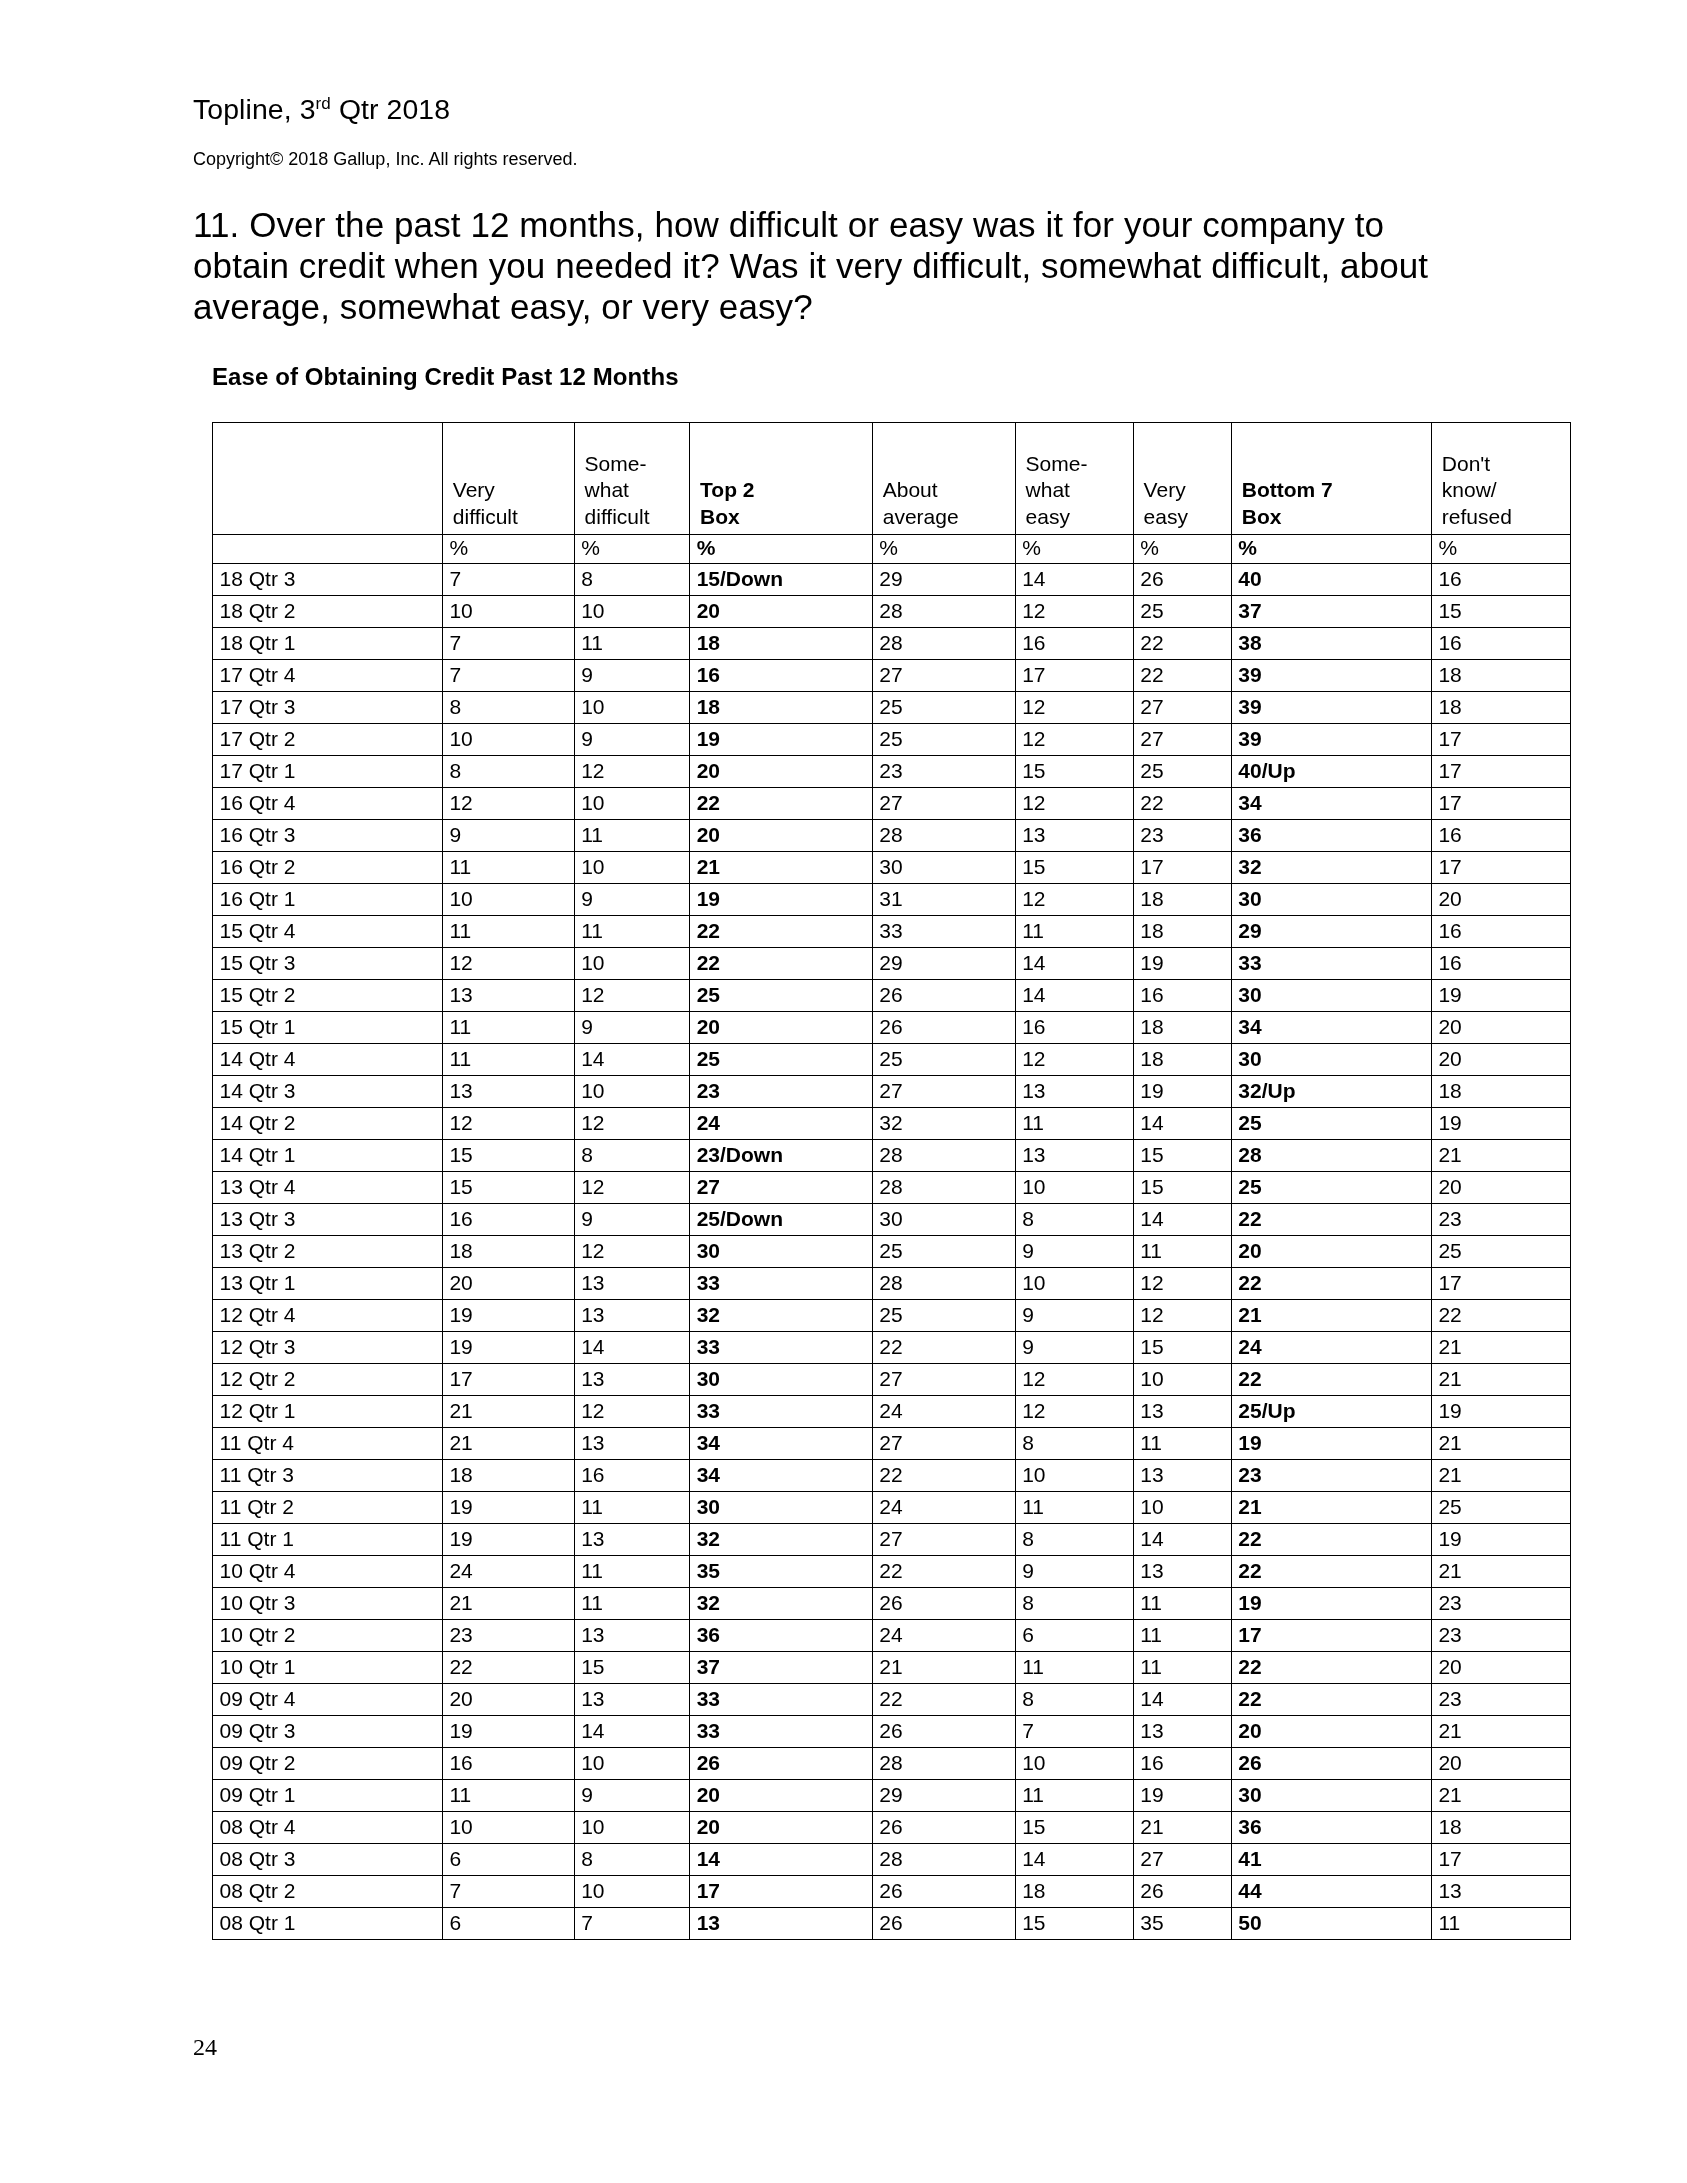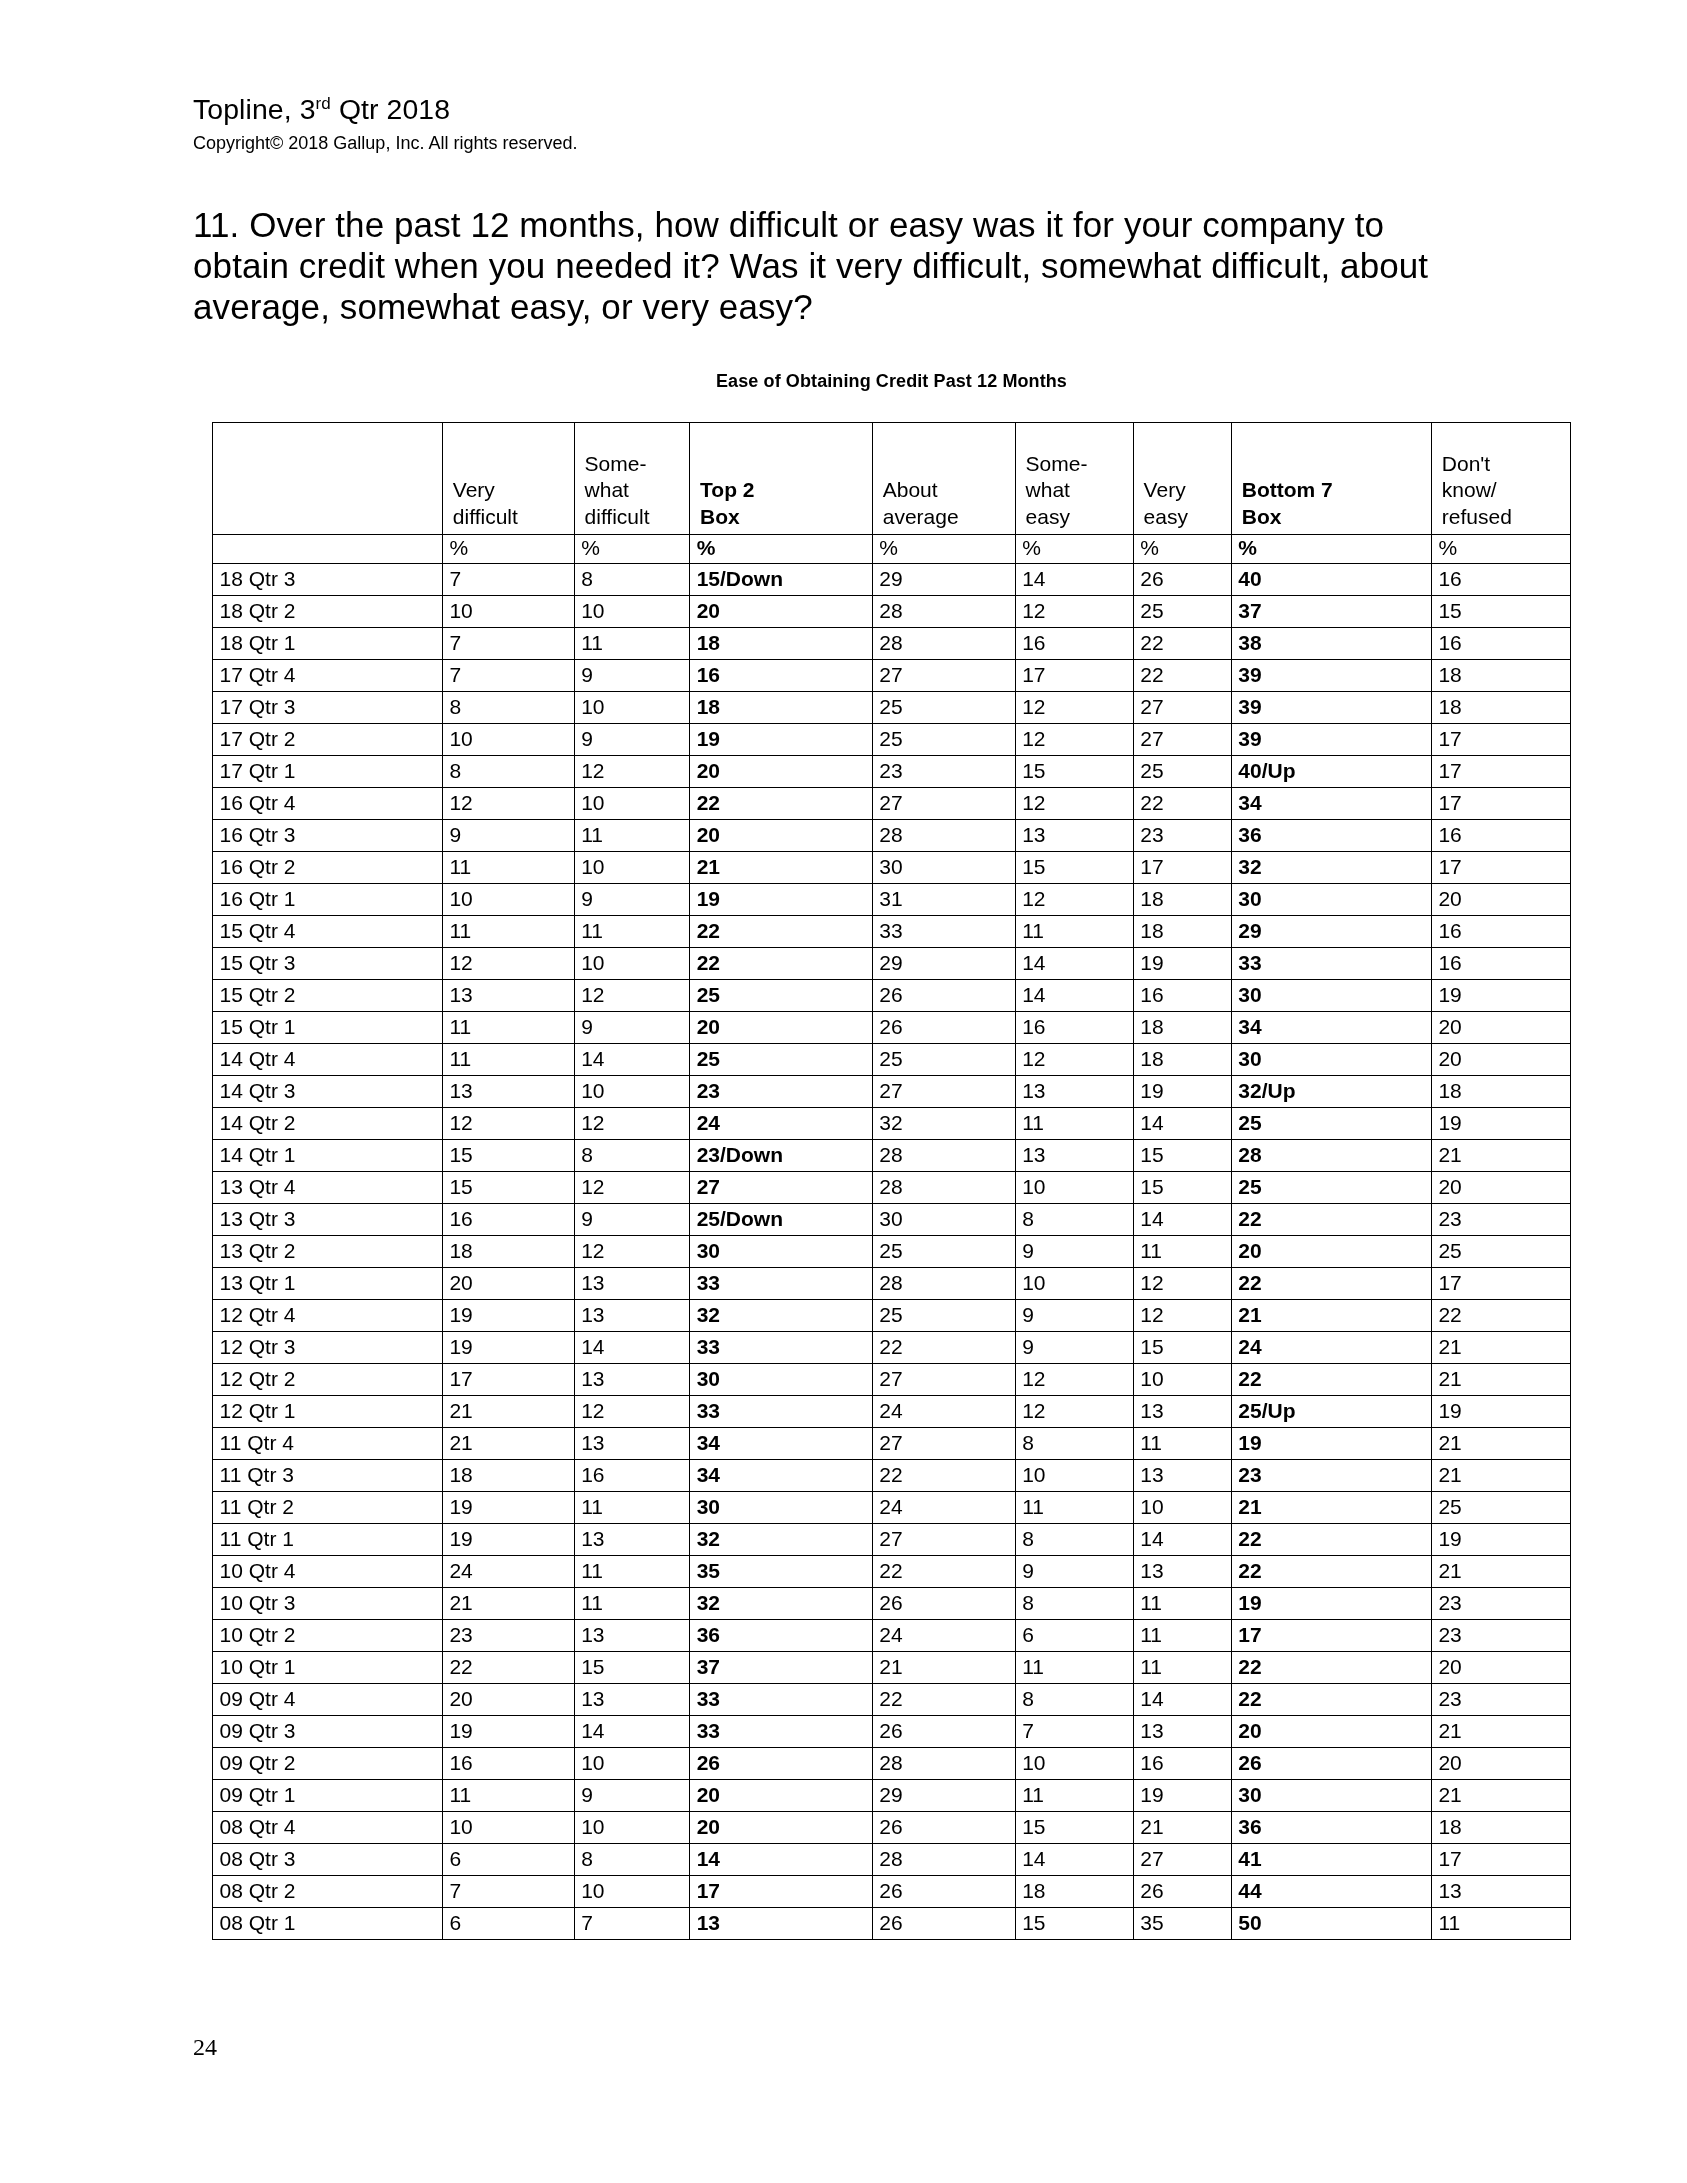--- a/index.html
+++ b/index.html
@@ -38,21 +38,21 @@
     white-space: nowrap;
   }
   .doc-title sup {
     font-size: 0.6em;
     vertical-align: super;
     line-height: 0;
   }
   .doc-copyright {
     font-size: 18px;
     line-height: 22.5px;
-    margin-top: 6px;
+    margin-top: 22px;
     font-weight: 400;
   }
 
   
   .question {
     position: absolute;
     left: 193px;
     top: 204px;
     width: 1257px;
     font-size: 35px;
@@ -60,25 +60,23 @@
     font-weight: 400;
     letter-spacing: 0.1px;
   }
 
   
   .table-title {
     position: absolute;
     left: 212px;
     top: 363px;
     width: 1359px;
-    text-align: center;
-    font-size: 18px;
+    font-size: 24px;
     font-weight: 700;
     letter-spacing: 0.1px;
-    margin-top: 8px;
   }
 
   
   .data-table-wrap {
     position: absolute;
     left: 212px;
     top: 422px;
     width: 1359px;
   }
   table.data-table {

